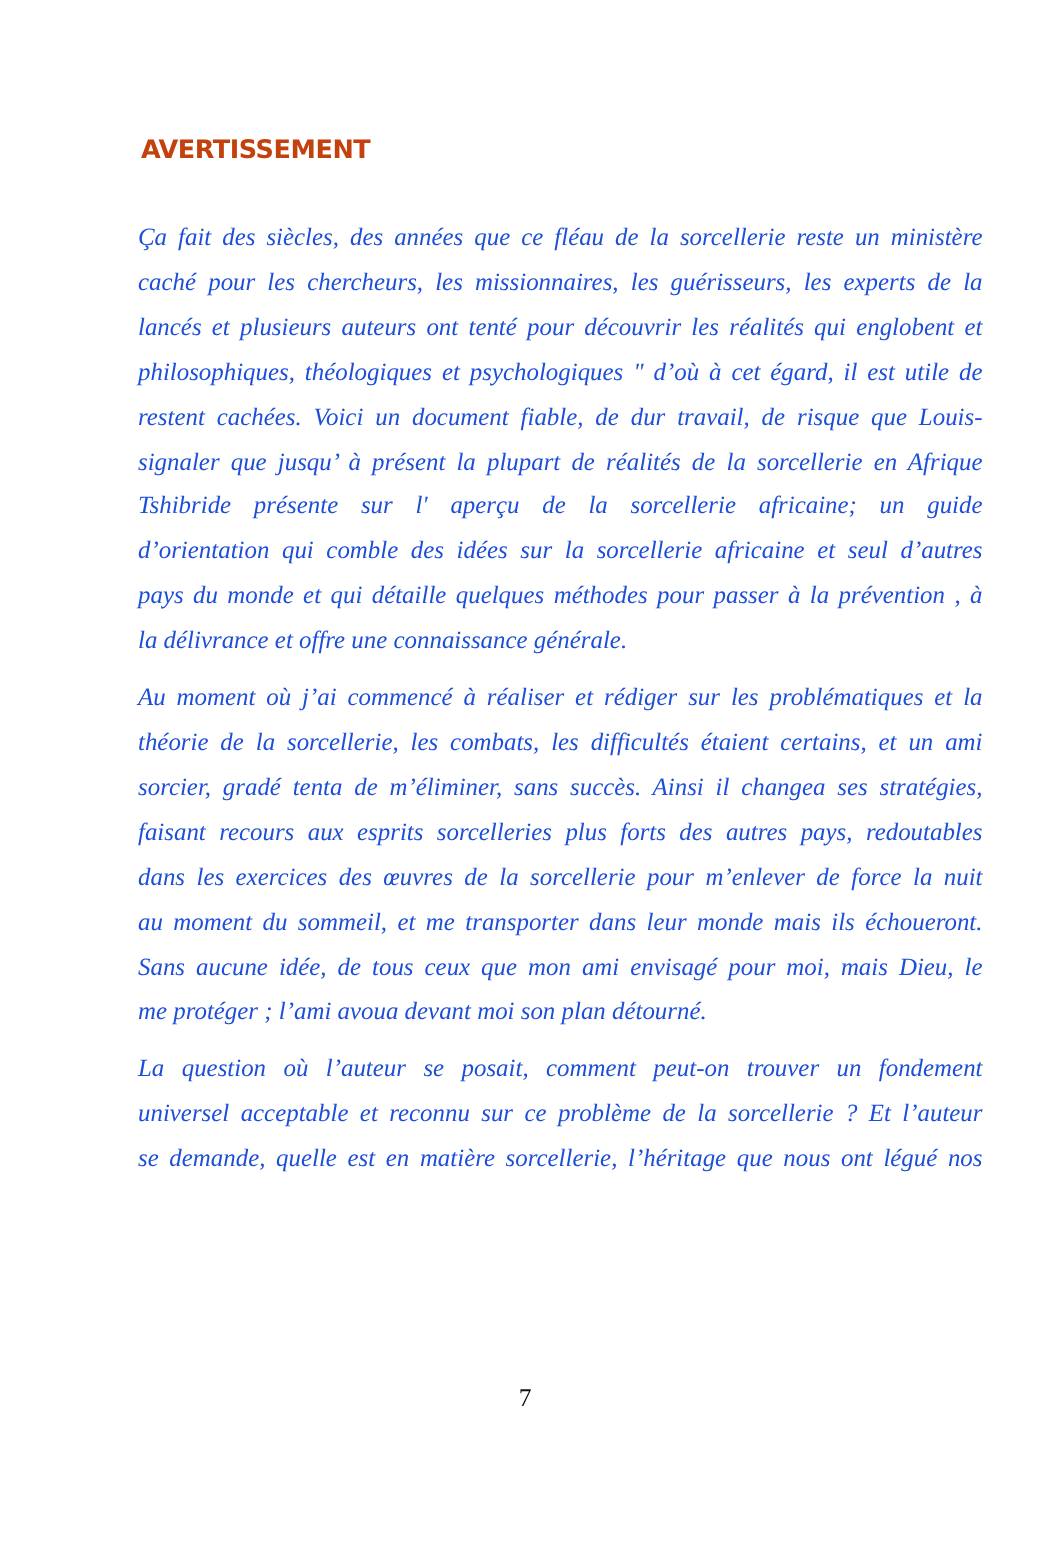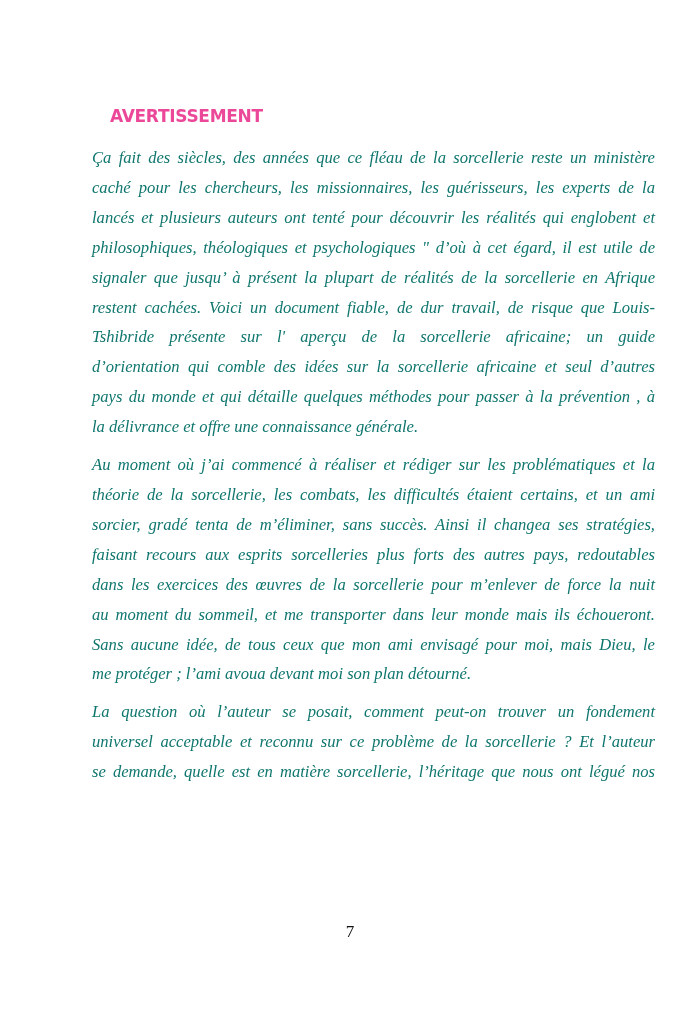--- a/index.html
+++ b/index.html
@@ -1,30 +1,30 @@
 <!DOCTYPE html>
 <html><head>
 <meta charset="utf-8">
 <style>
   html, body { margin: 0; padding: 0; background: #ffffff; }
   body { width: 700px; height: 1028px; position: relative; overflow: hidden; }
   .page { position: absolute; left: 0; top: 0; width: 700px; height: 1028px; background: #fff; }
   .heading {
     position: absolute; left: 94px; top: 90px;
     font-family: "DejaVu Sans", sans-serif; font-weight: bold;
-    font-size: 17px; letter-spacing: -0.3px; color: #ec4899;
-    margin: 16px;
+    font-size: 17px; letter-spacing: -0.3px; color: #c2410c;
+    margin: 0;
   }
   .body {
     position: absolute; left: 92px; top: 143px; width: 563px;
   }
   .para {
     margin: 0 0 8px 0;
     font-family: "Liberation Serif", serif; font-style: italic;
-    font-size: 16.6px; line-height: 29.9px; color: #0f766e;
+    font-size: 16.6px; line-height: 29.9px; color: #1d4ed8;
     text-align: justify; text-align-last: left;
   }
   .line { display: block; text-align: justify; text-align-last: justify; white-space: nowrap; }
   .line.last { text-align-last: left; }
   .page-number {
     position: absolute; left: 0; width: 700px; top: 922px; text-align: center;
     font-family: "Liberation Serif", serif; font-size: 17px; color: #111;
   }
 </style>
 </head>
@@ -32,22 +32,22 @@
 
 <div class="page">
   <h1 class="heading">AVERTISSEMENT</h1>
 
   <div class="body">
     <p class="para">
       <span class="line">Ça fait des siècles, des années que ce fléau de la sorcellerie reste un ministère</span>
       <span class="line">caché pour les chercheurs, les missionnaires, les guérisseurs, les experts de la</span>
       <span class="line">lancés et plusieurs auteurs ont tenté pour découvrir les réalités qui englobent et</span>
       <span class="line">philosophiques, théologiques et psychologiques " d’où à cet égard, il est utile de</span>
+      <span class="line">restent cachées. Voici un document fiable, de dur travail, de risque que Louis-</span>
       <span class="line">signaler que jusqu’ à présent la plupart de réalités de la sorcellerie en Afrique</span>
-      <span class="line">restent cachées. Voici un document fiable, de dur travail, de risque que Louis-</span>
       <span class="line">Tshibride présente sur l' aperçu de la sorcellerie africaine; un guide</span>
       <span class="line">d’orientation qui comble des idées sur la sorcellerie africaine et seul d’autres</span>
       <span class="line">pays du monde et qui détaille quelques méthodes pour passer à la prévention , à</span>
       <span class="line last">la délivrance et offre une connaissance générale.</span>
     </p>
     <p class="para">
       <span class="line">Au moment où j’ai commencé à réaliser et rédiger sur les problématiques et la</span>
       <span class="line">théorie de la sorcellerie, les combats, les difficultés étaient certains, et un ami</span>
       <span class="line">sorcier, gradé tenta de m’éliminer, sans succès. Ainsi il changea ses stratégies,</span>
       <span class="line">faisant recours aux esprits sorcelleries plus forts des autres pays, redoutables</span>

